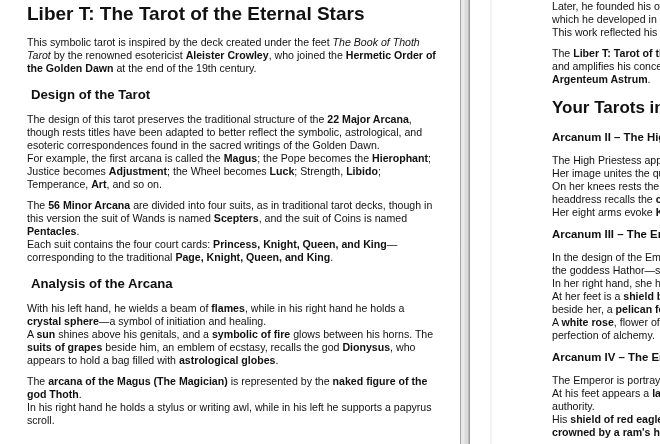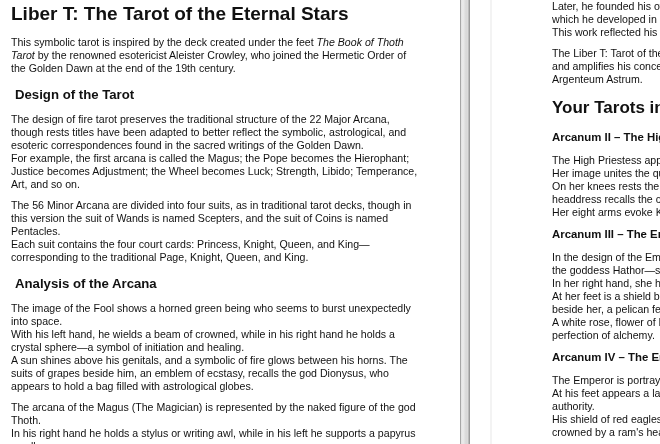--- a/index.html
+++ b/index.html
@@ -16,21 +16,21 @@
     color: #111111;
   }
   .pane {
     position: absolute;
     top: 0;
     height: 444px;
     overflow: hidden;
     background: #ffffff;
   }
   #left-pane {
-    left: 0;
+    left: 16px;
     width: 460px;
   }
   #right-pane {
     left: 490px;
     width: 170px;
   }
   .page {
     position: absolute;
     top: 0;
     font-size: 10.6px;
@@ -66,21 +66,21 @@
     line-height: 14px;
     font-weight: bold;
     margin: 8px 0 10px 0;
   }
   .page p {
     margin: 0 0 8px 0;
   }
   .page p.tight {
     margin: 0;
   }
-  .page b { font-weight: normal; }
+  .page b { font-weight: bold; }
   .page i { font-style: italic; }
 
   
   #splitter {
     position: absolute;
     left: 460px;
     top: 0;
     width: 30px;
     height: 444px;
     background: #ffffff;
@@ -106,30 +106,29 @@
 <body>
 
 <div class="pane" id="left-pane">
   <div class="page" id="left-page">
     <h1>Liber T: The Tarot of the Eternal Stars</h1>
 
     <p><span>This symbolic tarot is inspired by the deck created under the feet </span><i>The Book of Thoth Tarot</i><span> by the renowned esotericist </span><b>Aleister Crowley</b><span>, who joined the </span><b>Hermetic Order of the Golden Dawn</b><span> at the end of the 19th century.</span></p>
 
     <h2>Design of the Tarot</h2>
 
-    <p class="tight"><span>The design of fire tarot preserves the traditional structure of the </span><b>22 Major Arcana</b><span>, though rests titles have been adapted to better reflect the symbolic, astrological, and esoteric correspondences found in the sacred writings of the Golden Dawn.</span></p>
+    <p class="tight"><span>The design of this tarot preserves the traditional structure of the </span><b>22 Major Arcana</b><span>, though rests titles have been adapted to better reflect the symbolic, astrological, and esoteric correspondences found in the sacred writings of the Golden Dawn.</span></p>
     <p><span> For example, the first arcana is called the </span><b>Magus</b><span>; the Pope becomes the </span><b>Hierophant</b><span>; Justice becomes </span><b>Adjustment</b><span>; the Wheel becomes </span><b>Luck</b><span>; Strength, </span><b>Libido</b><span>; Temperance, </span><b>Art</b><span>, and so on.</span></p>
 
     <p class="tight"><span>The </span><b>56 Minor Arcana</b><span> are divided into four suits, as in traditional tarot decks, though in this version the suit of Wands is named </span><b>Scepters</b><span>, and the suit of Coins is named </span><b>Pentacles</b><span>.</span></p>
     <p><span> Each suit contains the four court cards: </span><b>Princess, Knight, Queen, and King</b><span>—corresponding to the traditional </span><b>Page, Knight, Queen, and King</b><span>.</span></p>
 
     <h2>Analysis of the Arcana</h2>
 
-    <p class="tight"><span>The image of the </span><b>Fool</b><span> shows a horned green being who seems to burst unexpectedly into space.</span></p>
-    <p class="tight"><span> With his left hand, he wields a beam of </span><b>crowned</b><span>, while in his right hand he holds a </span><b>crystal sphere</b><span>—a symbol of initiation and healing.</span></p>
+    <p class="tight"><span> With his left hand, he wields a beam of </span><b>flames</b><span>, while in his right hand he holds a </span><b>crystal sphere</b><span>—a symbol of initiation and healing.</span></p>
     <p><span> A </span><b>sun</b><span> shines above his genitals, and a </span><b>symbolic of fire</b><span> glows between his horns. The </span><b>suits of grapes</b><span> beside him, an emblem of ecstasy, recalls the god </span><b>Dionysus</b><span>, who appears to hold a bag filled with </span><b>astrological globes</b><span>.</span></p>
 
     <p class="tight"><span>The </span><b>arcana of the Magus (The Magician)</b><span> is represented by the </span><b>naked figure of the god Thoth</b><span>.</span></p>
     <p class="tight"><span> In his right hand he holds a stylus or writing awl, while in his left he supports a papyrus scroll.</span></p>
 
   </div>
 </div>
 
 <div id="splitter">
   <div class="track"></div>

